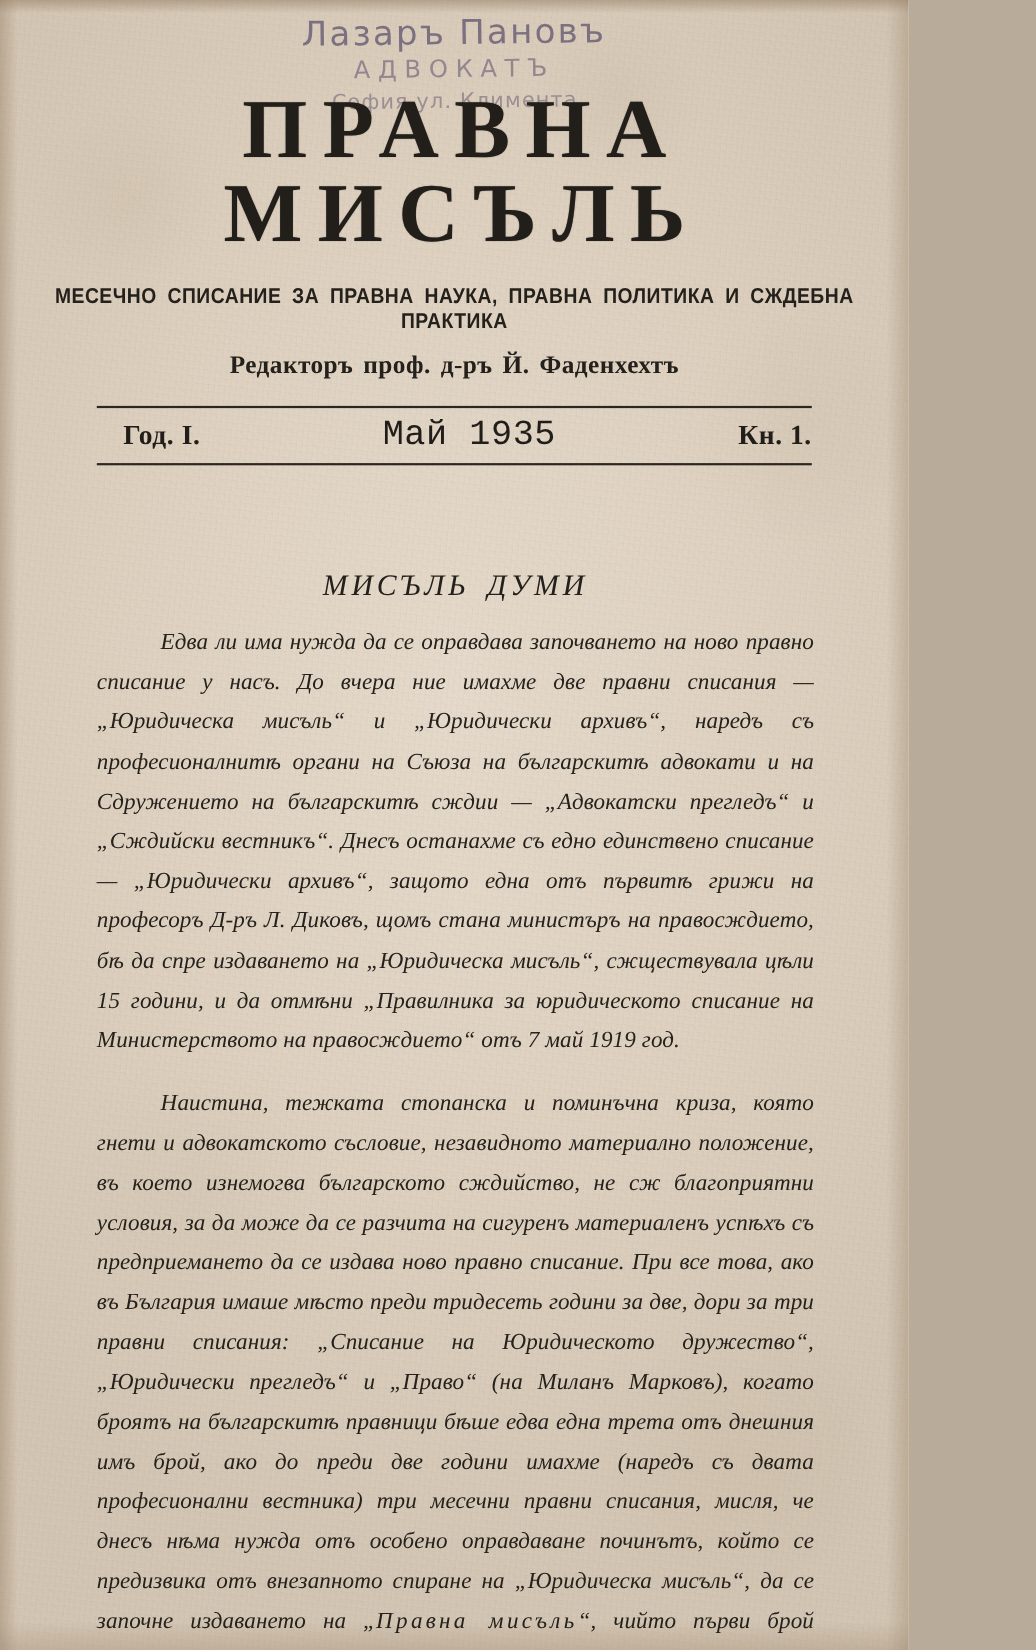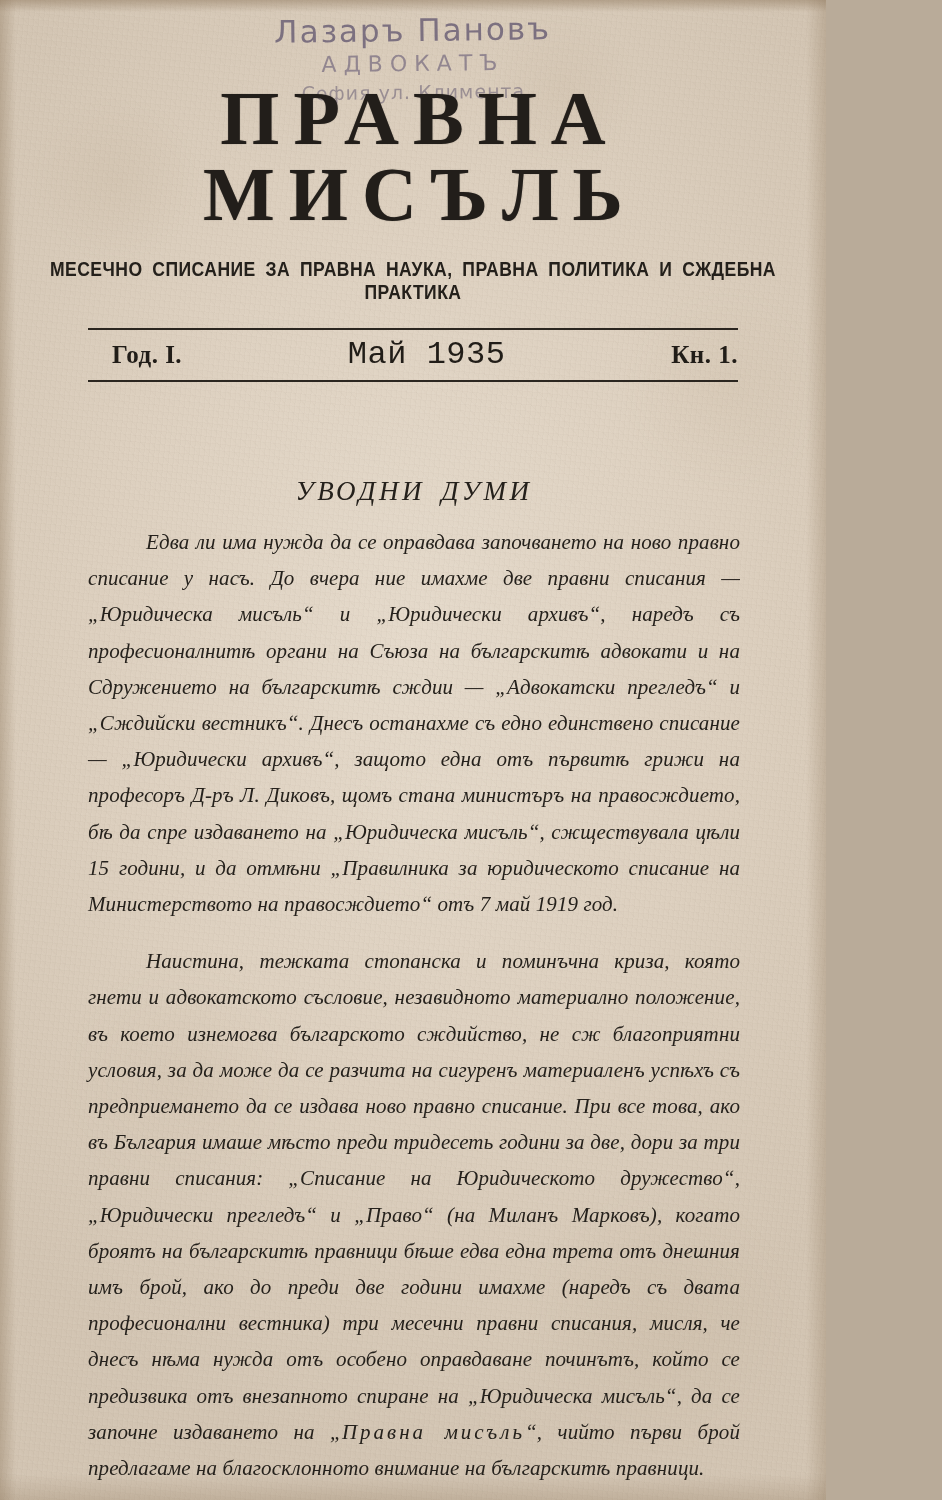--- a/index.html
+++ b/index.html
@@ -216,30 +216,31 @@
     <div class="stamp-l1">Лазаръ Пановъ</div>
     <div class="stamp-l2">АДВОКАТЪ</div>
     <div class="stamp-l3">София  ул. Климента</div>
   </div>
 
   <div class="content">
 
     <div class="masthead">
       <div class="title">ПРАВНА МИСЪЛЬ</div>
       <div class="subtitle">МЕСЕЧНО СПИСАНИЕ ЗА ПРАВНА НАУКА, ПРАВНА ПОЛИТИКА И СЖДЕБНА ПРАКТИКА</div>
+      <div class="editor">Редакторъ проф. д-ръ Й. Фаденхехтъ</div>
     </div>
 
     <div class="issuebar">
       <div class="vol">Год. I.</div>
       <div class="date">Май 1935</div>
       <div class="num">Кн. 1.</div>
     </div>
 
     <div class="article">
-      <div class="article-heading">УВОДНИ ДУМИ</div>
+      <div class="article-heading">МИСЪЛЬ ДУМИ</div>
 
       <p class="para">Едва ли има нужда да се оправдава започването на ново правно списание у насъ. До вчера ние имахме две правни списания — „Юридическа мисъль“ и „Юридически архивъ“, наредъ съ професионалнитѣ органи на Съюза на българскитѣ адвокати и на Сдружението на българскитѣ сждии — „Адвокатски прегледъ“ и „Сждийски вестникъ“. Днесъ останахме съ едно единствено списание — „Юридически архивъ“, защото една отъ първитѣ грижи на професоръ Д-ръ Л. Диковъ, щомъ стана министъръ на правосждието, бѣ да спре издаването на „Юридическа мисъль“, сжществувала цѣли 15 години, и да отмѣни „Правилника за юридическото списание на Министерството на правосждието“ отъ 7 май 1919 год.</p>
 
       <p class="para"><span>Наистина, тежката стопанска и поминъчна криза, която гнети и адвокатското съсловие, незавидното материално положение, въ което изнемогва българското сждийство, не сж благоприятни условия, за да може да се разчита на сигуренъ материаленъ успѣхъ съ предприемането да се издава ново правно списание. При все това, ако въ България имаше мѣсто преди тридесеть години за две, дори за три правни списания: „Списание на Юридическото дружество“, „Юридически прегледъ“ и „Право“ (на Миланъ Марковъ), когато броятъ на българскитѣ правници бѣше едва една трета отъ днешния имъ брой, ако до преди две години имахме (наредъ съ двата професионални вестника) три месечни правни списания, мисля, че днесъ нѣма нужда отъ особено оправдаване починътъ, който се предизвика отъ внезапното спиране на „Юридическа мисъль“, да се започне издаването на „</span><span class="tracked">Правна мисъль</span><span>“, чийто първи брой предлагаме на благосклонното внимание на българскитѣ правници.</span></p>
     </div>
 
   </div>
 </div>
 
 </body></html>

